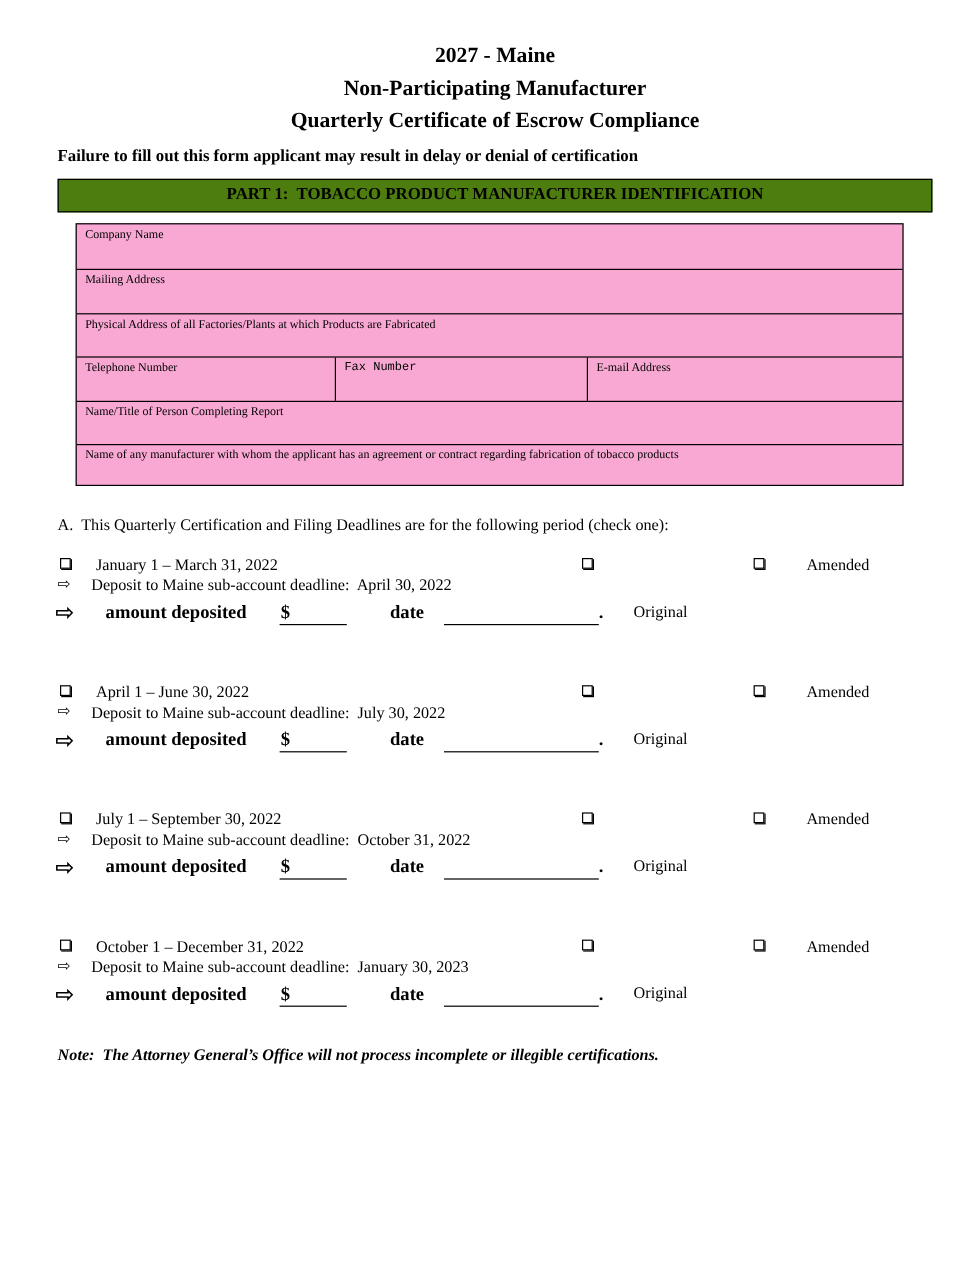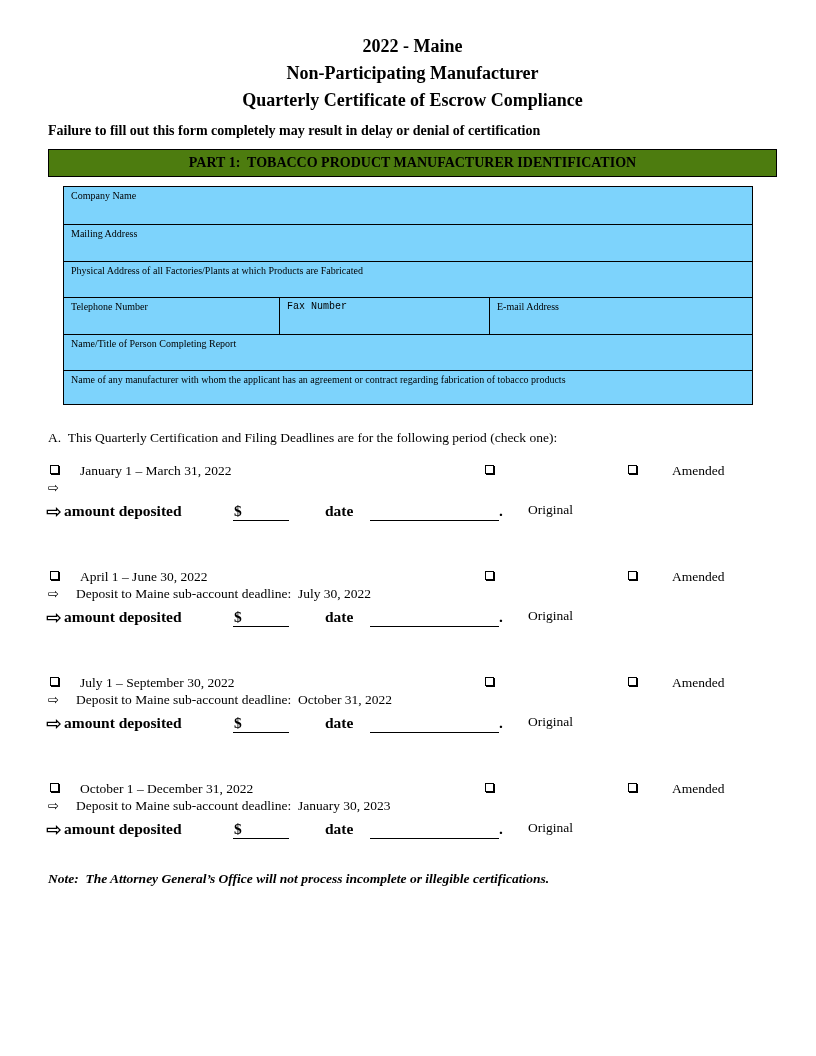--- a/index.html
+++ b/index.html
@@ -14,21 +14,21 @@
   .title-block { text-align:center; }
   .title-line { font-size:18px; font-weight:bold; line-height:27px; }
 
   .warning { margin-top:9px; font-size:14px; font-weight:bold; line-height:16px; }
 
   .part1-header {
     margin-top:10px; height:28px; border:1px solid #000; background:#4d7c0f;
     text-align:center; line-height:26px; font-size:14px; font-weight:bold; white-space:pre-wrap;
   }
 
-  .id-table { margin-top:9px; margin-left:15px; width:690px; border:1px solid #000; background:#7dd3fc; }
+  .id-table { margin-top:9px; margin-left:15px; width:690px; border:1px solid #000; background:#f9a8d4; }
   .id-row { position:relative; border-top:1px solid #000; }
   .id-row:first-child { border-top:none; }
   .id-label { display:block; padding:3px 0 0 7px; font-size:10px; line-height:12px; }
   .row-h37 { height:37px; }
   .row-h36 { height:36px; }
   .row-h34 { height:34px; }
   .tri { display:flex; height:37px; }
   .tri-cell { position:relative; height:100%; }
   .tri-cell + .tri-cell { border-left:1px solid #000; }
   .c1 { width:215px; } .c2 { width:210px;font-family:Liberation Mono, monospace; } .c3 { flex:1; }
@@ -56,41 +56,41 @@
   .pos-amend  { position:absolute; left:624px; }
 
   .arrow-small { position:absolute; left:0; top:0; font-family:"DejaVu Sans", sans-serif; font-size:13px; line-height:17px; }
   .pos-deadline { position:absolute; left:28px; white-space:pre-wrap; }
 
   .arrow-big {
     position:absolute; left:-2px; top:0;
     font-family:"DejaVu Sans", sans-serif; font-size:19px; font-weight:bold; line-height:22px;
   }
   .b155 { font-size:15.5px; font-weight:bold; line-height:22px; }
-  .pos-amt  { position:absolute; left:16px; }
+  .pos-amt  { position:absolute; left:40px; }
   .dollar-blank { position:absolute; left:185px; top:0; width:56px; height:21px; border-bottom:1.6px solid #000; }
   .dollar-blank span { padding-left:1px; }
   .pos-date { position:absolute; left:277px; }
   .date-blank { position:absolute; left:322px; top:0; width:129px; height:21px; border-bottom:1.6px solid #000; }
   .pos-dot  { position:absolute; left:451px; }
 
   .note { margin-top:27px; font-size:13.5px; line-height:17px; font-weight:bold; font-style:italic; white-space:pre-wrap; }
 </style>
 </head>
 <body>
 
 <div class="page">
 
   <div class="title-block">
-    <div class="title-line">2022 - Maine</div>
+    <div class="title-line">2027 - Maine</div>
     <div class="title-line">Non-Participating Manufacturer</div>
     <div class="title-line">Quarterly Certificate of Escrow Compliance</div>
   </div>
 
-  <div class="warning">Failure to fill out this form completely may result in delay or denial of certification</div>
+  <div class="warning">Failure to fill out this form applicant may result in delay or denial of certification</div>
 
   <div class="part1-header">PART 1:  TOBACCO PRODUCT MANUFACTURER IDENTIFICATION</div>
 
   <div class="id-table">
     <div class="id-row row-h37">
       <span class="id-label">Company Name</span>
     </div>
     <div class="id-row row-h37">
       <span class="id-label">Mailing Address</span>
     </div>
@@ -122,20 +122,21 @@
     <div class="q-line1">
       <span class="cb cb-period"></span>
       <span class="t135 pos-period">January 1 – March 31, 2022</span>
       <span class="cb cb-orig"></span>
       <span class="t135 pos-orig">Original</span>
       <span class="cb cb-amend"></span>
       <span class="t135 pos-amend">Amended</span>
     </div>
     <div class="q-line2">
       <span class="arrow-small">⇨</span>
+      <span class="t135 pos-deadline">Deposit to Maine sub-account deadline:  April 30, 2022</span>
     </div>
     <div class="q-line3">
       <span class="arrow-big">⇨</span>
       <span class="b155 pos-amt">amount deposited</span>
       <span class="dollar-blank"><span class="b155">$</span></span>
       <span class="b155 pos-date">date</span>
       <span class="date-blank"></span>
       <span class="b155 pos-dot">.</span>
     </div>
   </div>

